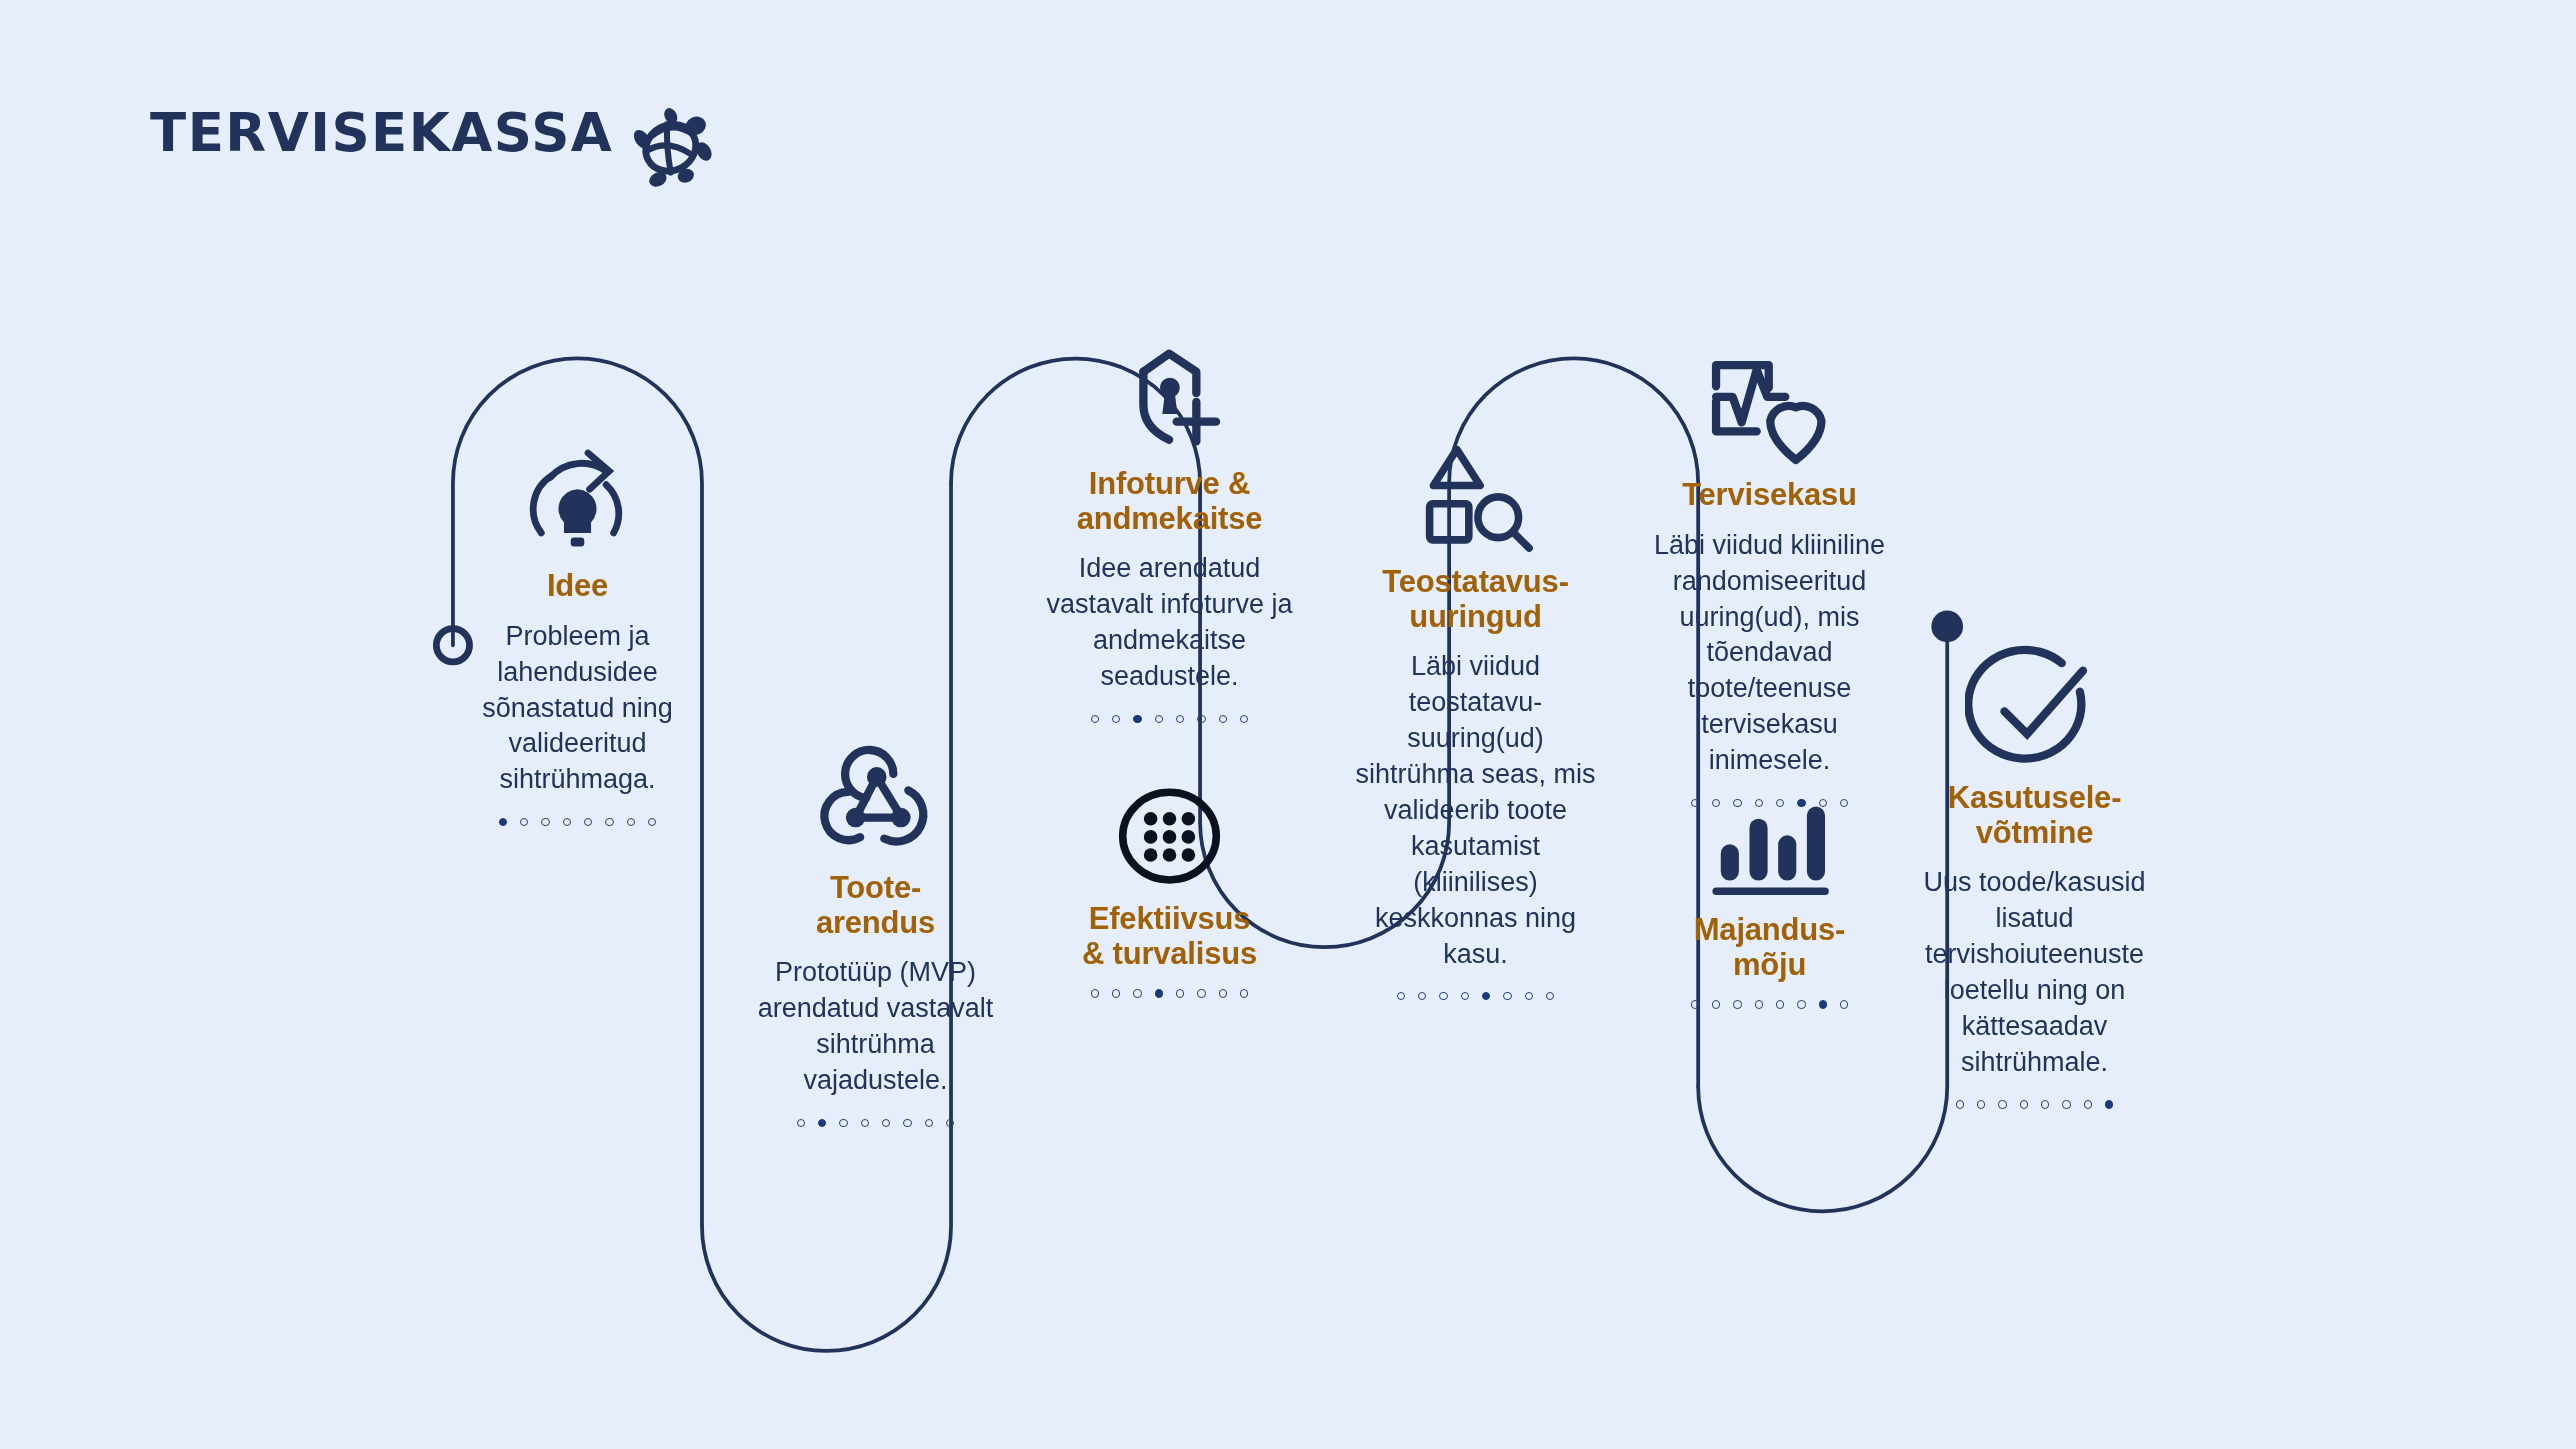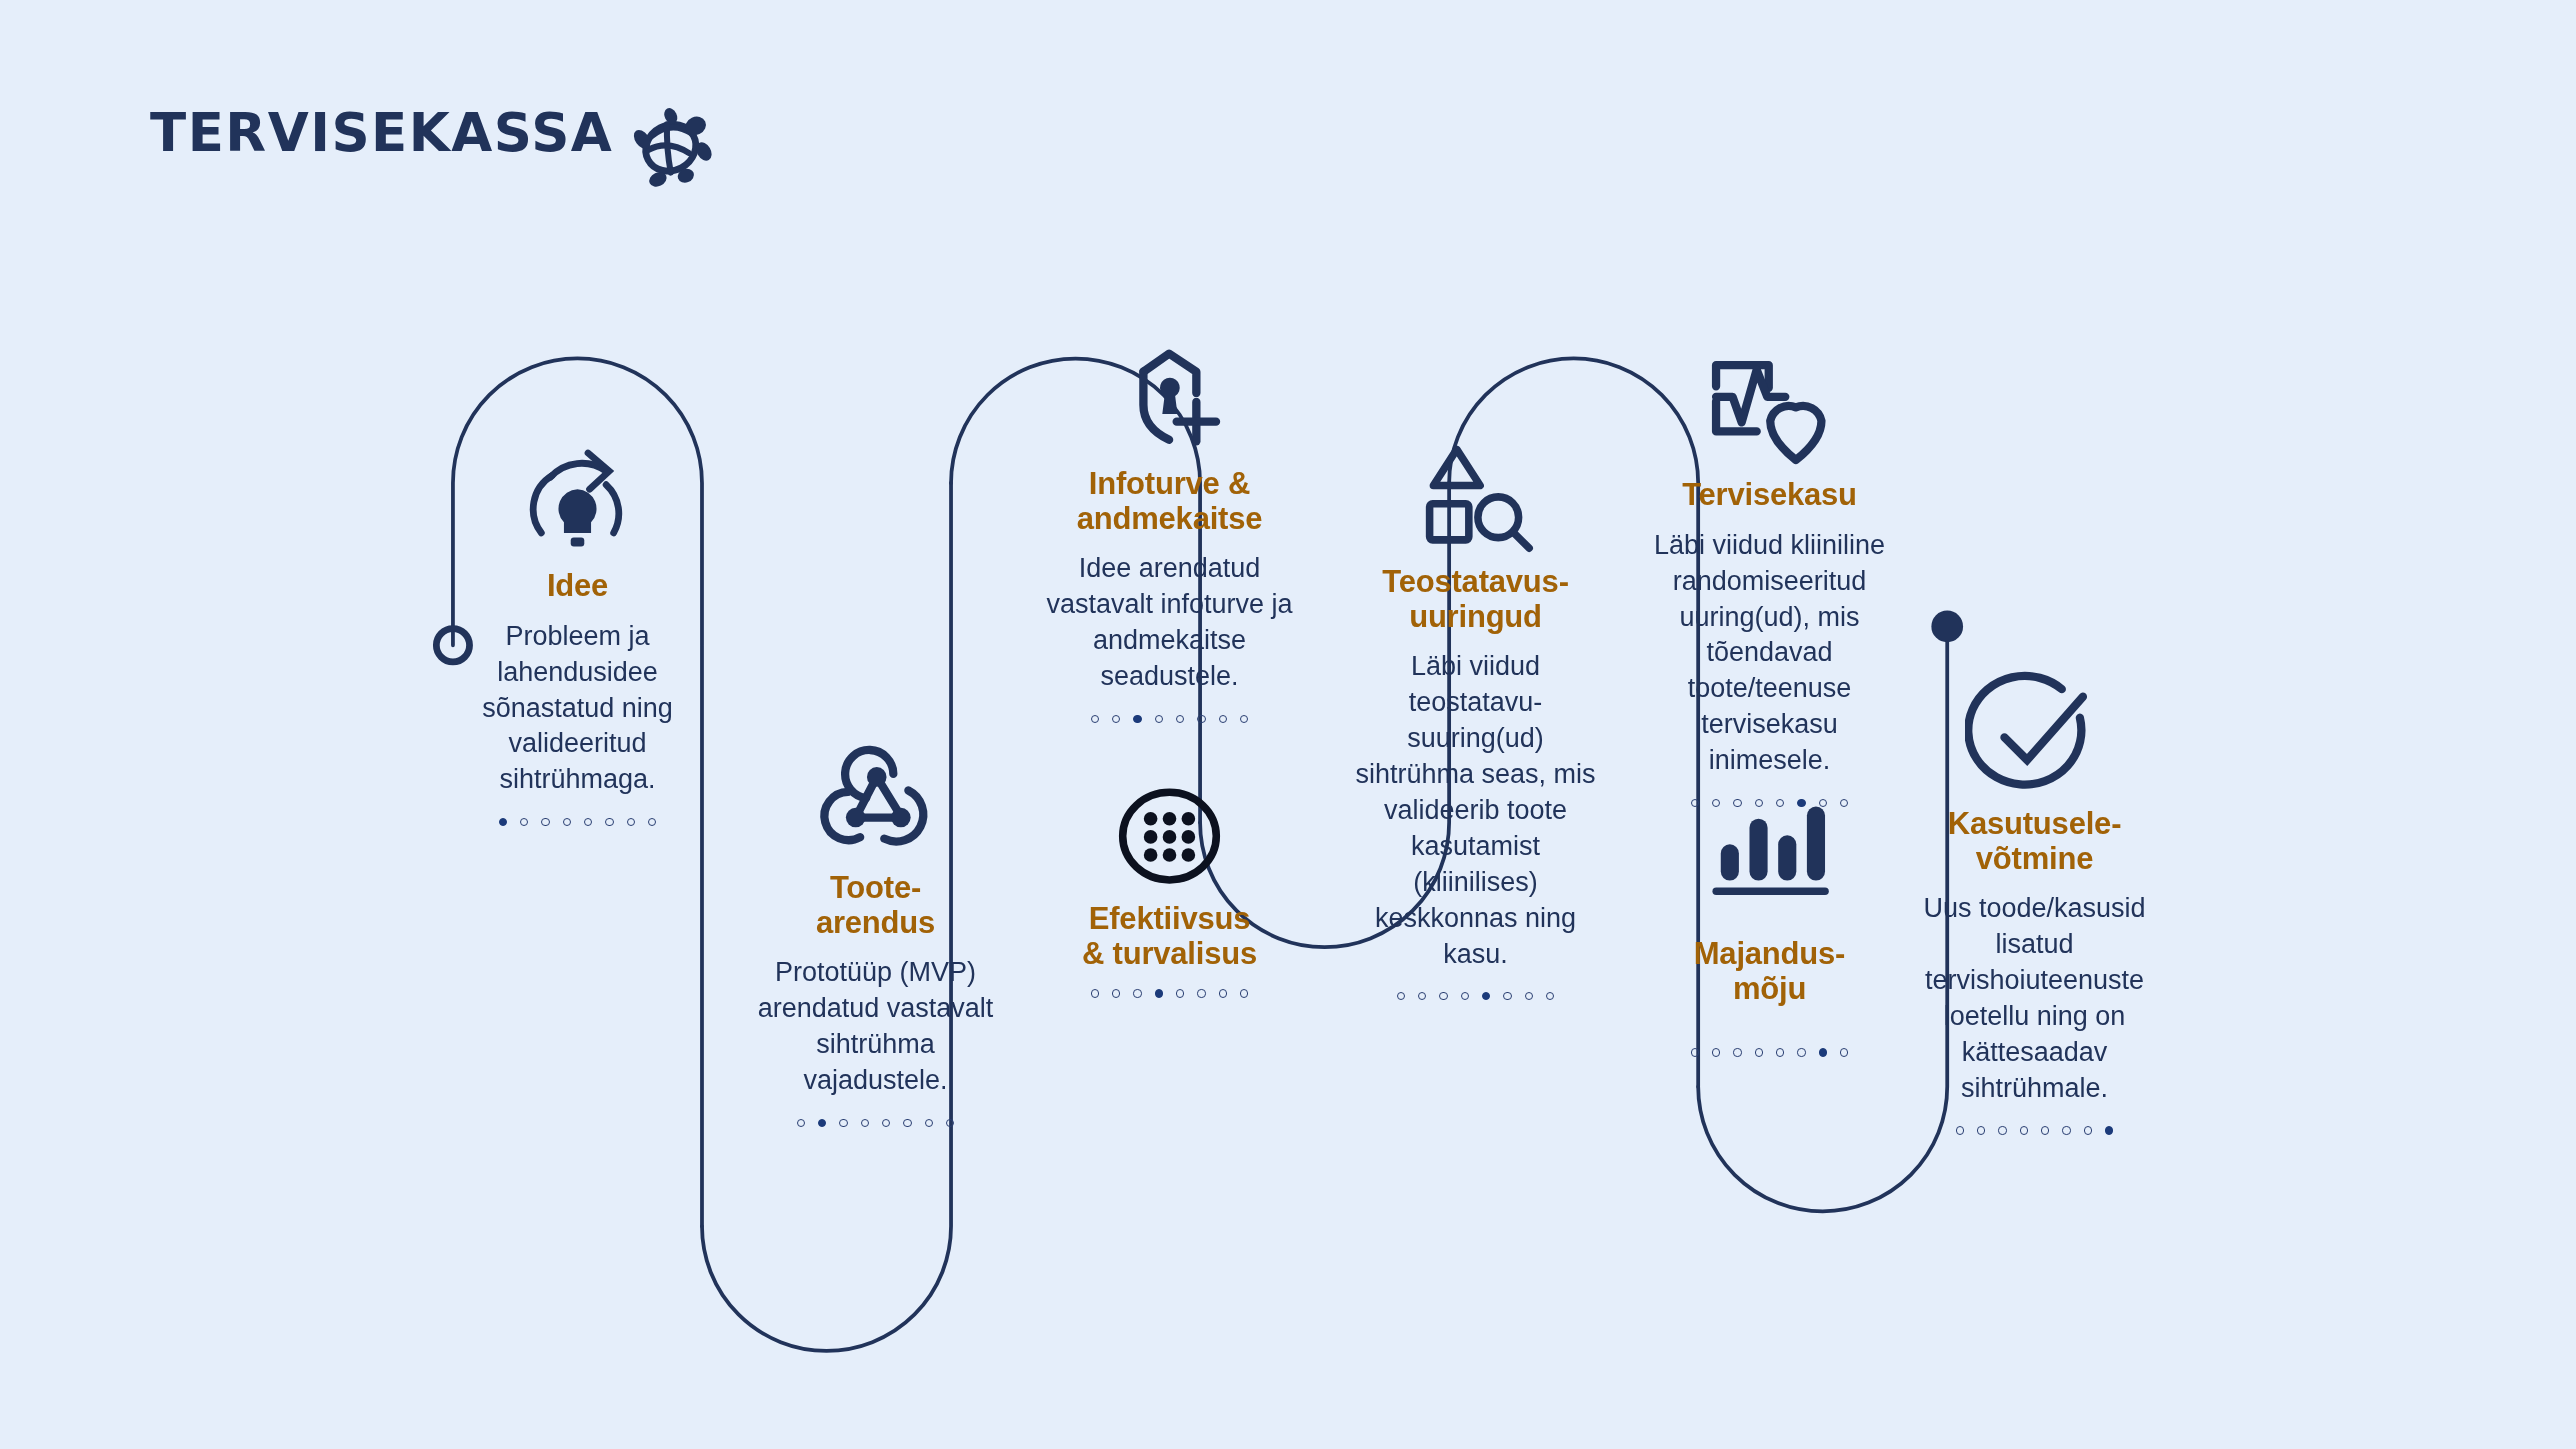--- a/index.html
+++ b/index.html
@@ -82,22 +82,22 @@
     border-color:#1b3a7a;
   }
 
   
   #step-1 { left:453px;  top:434px;  }
   #step-2 { left:751px;  top:736px;  }
   #step-3 { left:1045px; top:336px;  }
   #step-4 { left:1045px; top:774px; }
   #step-5 { left:1351px; top:430px;  }
   #step-6 { left:1645px; top:347px;  }
-  #step-7 { left:1645px; top:789px;gap:24px; }
-  #step-8 { left:1910px; top:664px;text-align:center;  }
+  #step-7 { left:1645px; top:789px; }
+  #step-8 { left:1910px; top:638px;text-align:center;  }
 
   #step-1 .icon-wrap,
   #step-2 .icon-wrap,
   #step-5 .icon-wrap { height:132px; }
   #step-4 .icon-wrap { height:125px; }
   #step-7 .icon-wrap { height:121px; }
   #step-8 .icon-wrap { height:140px; }
 </style>
 </head>
 <body>

